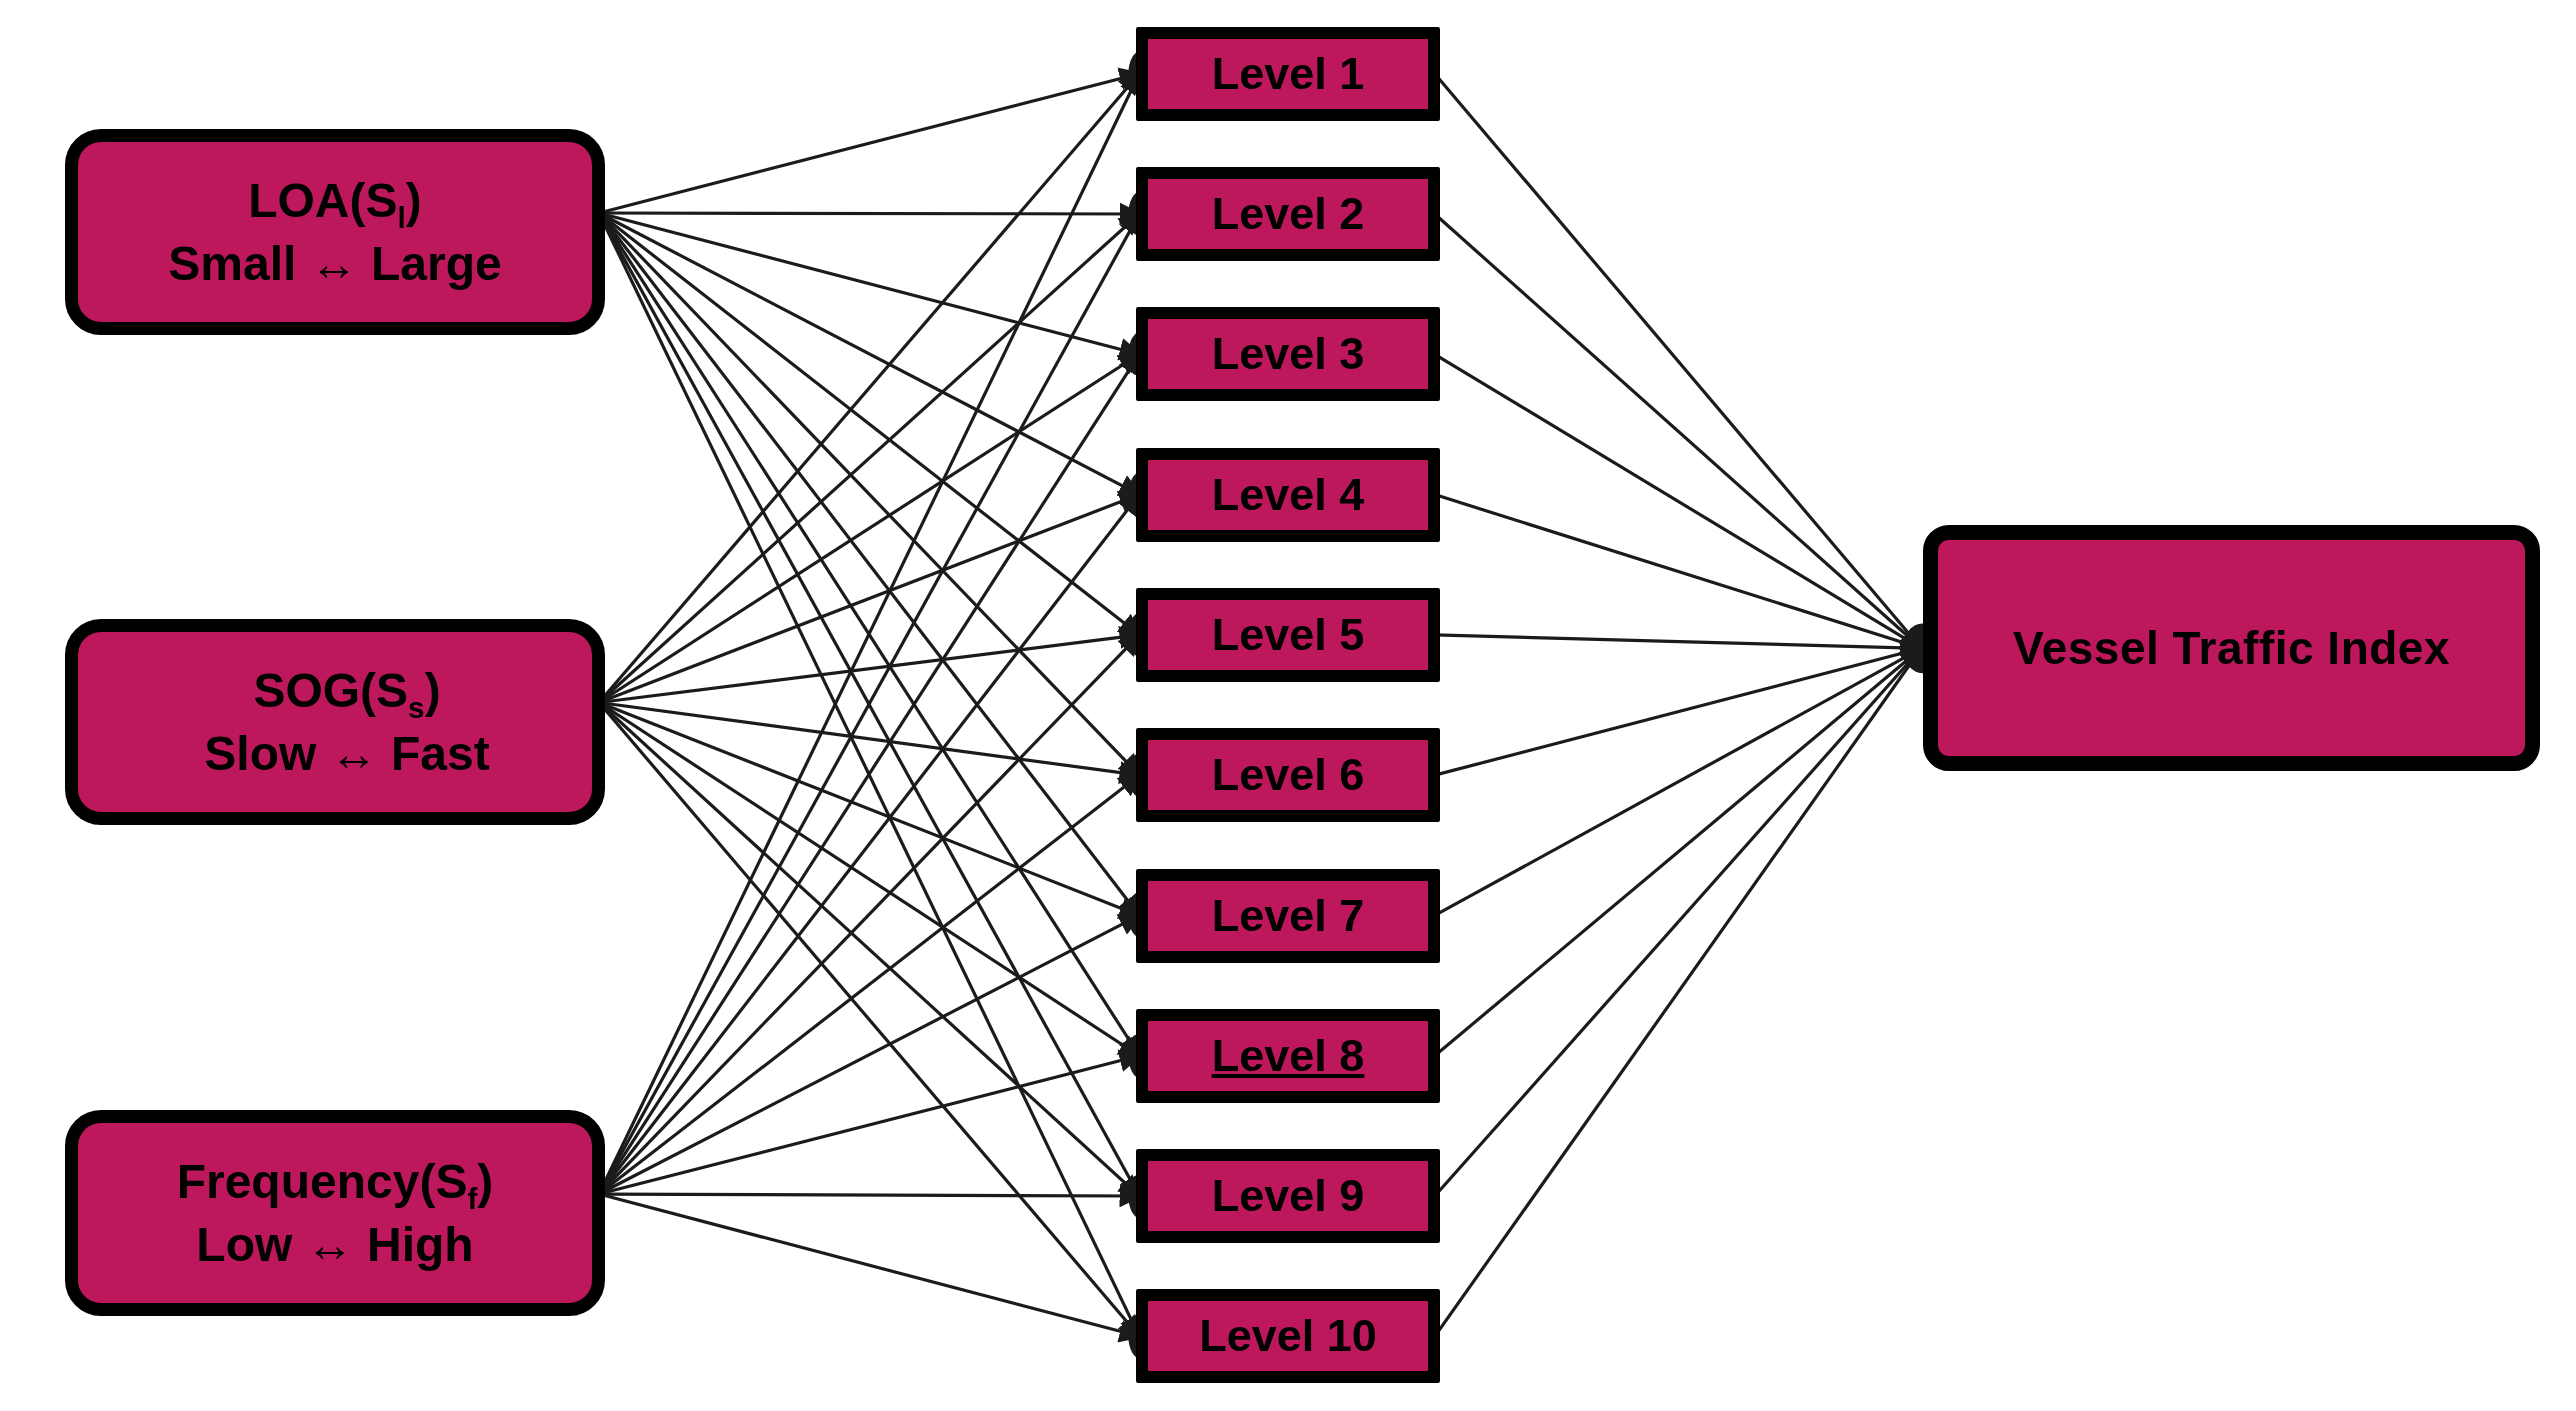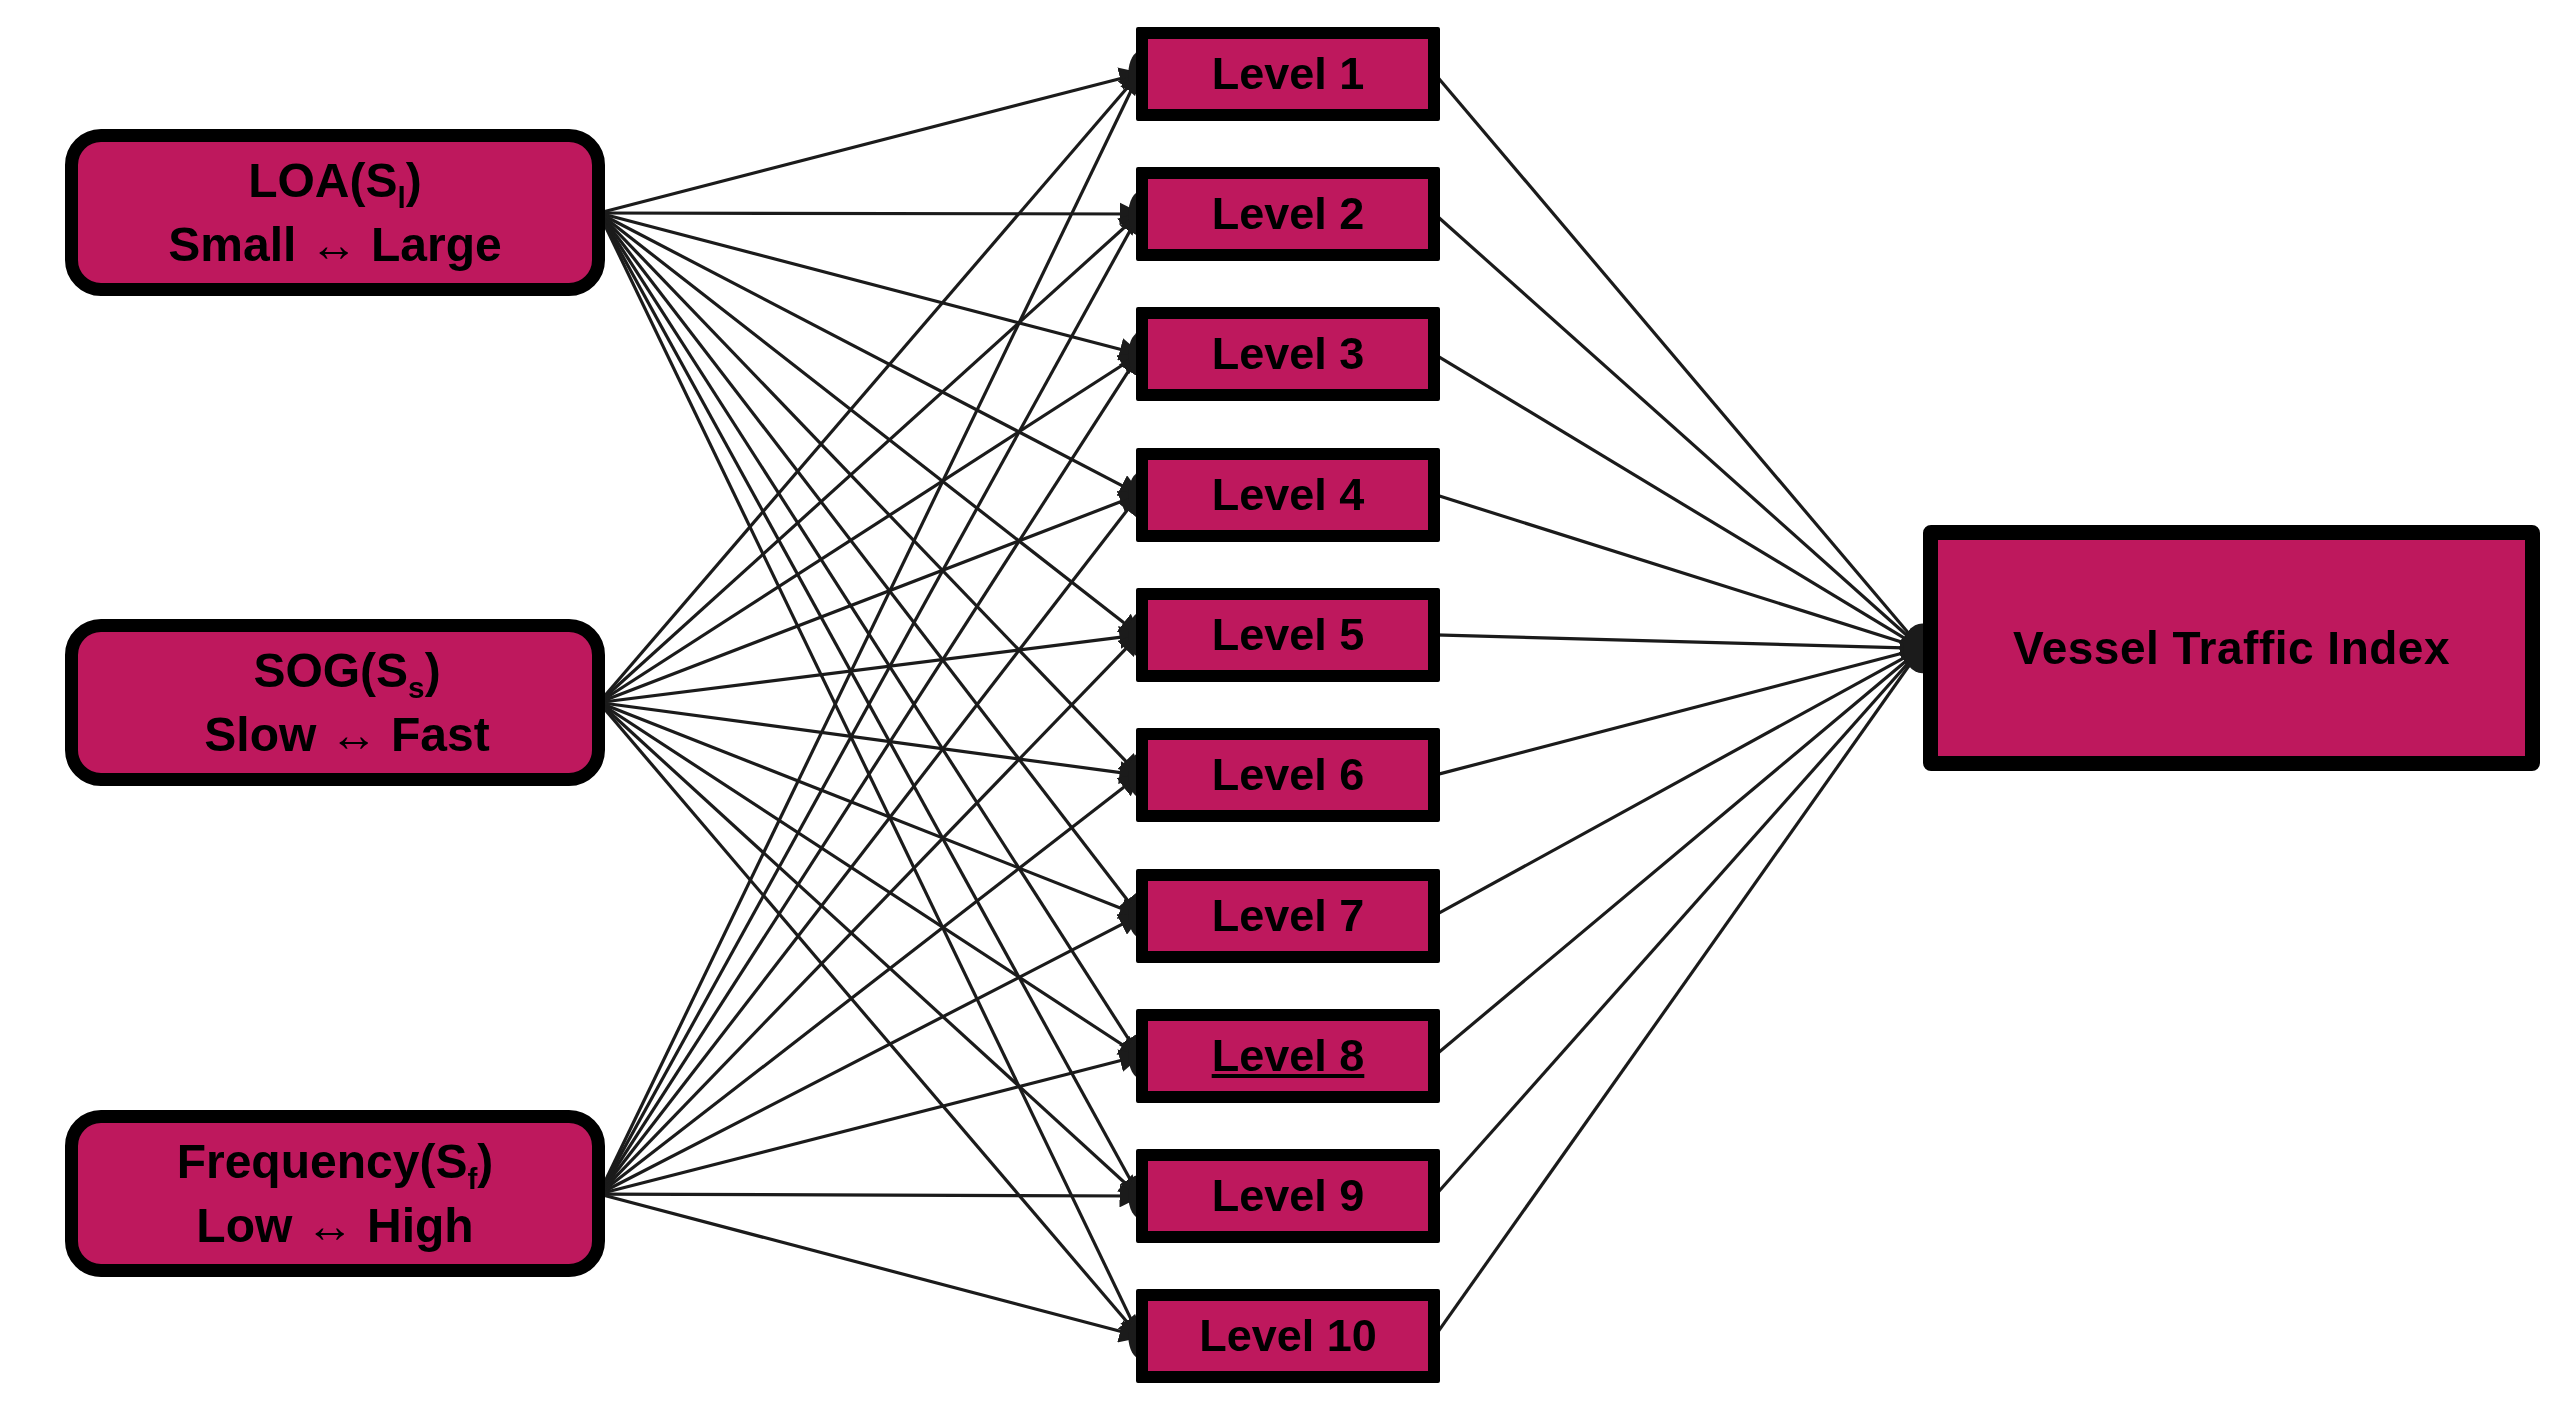--- a/index.html
+++ b/index.html
@@ -30,21 +30,21 @@
     display: flex;
     flex-direction: column;
     align-items: center;
     justify-content: center;
     text-align: center;
     font-weight: bold;
   }
   .input-box {
     left: 65px;
     width: 540px;
-    height: 167px;
+    height: 206px;
     border: 13px solid #000000;
     border-radius: 36px;
     font-size: 48px;
     line-height: 1.32;
   }
   .input-box sub {
     font-size: 0.62em;
     line-height: 0;
   }
   #input-loa  { top: 129px; }
@@ -69,21 +69,21 @@
   #level-8  { top: 1009px; text-decoration: underline; }
   #level-9  { top: 1149px; }
   #level-10 { top: 1289px; }
 
   .output-box {
     left: 1923px;
     top: 525px;
     width: 617px;
     height: 246px;
     border: 15px solid #000000;
-    border-radius: 8px;
+    border-radius: 26px;
     font-size: 46px;
     letter-spacing: 0.5px;
   }
 </style>
 </head>
 <body>
 
 <div class="stage">
 
   <svg class="wires" id="wires" viewBox="0 0 2589 1419" xmlns="http://www.w3.org/2000/svg">

